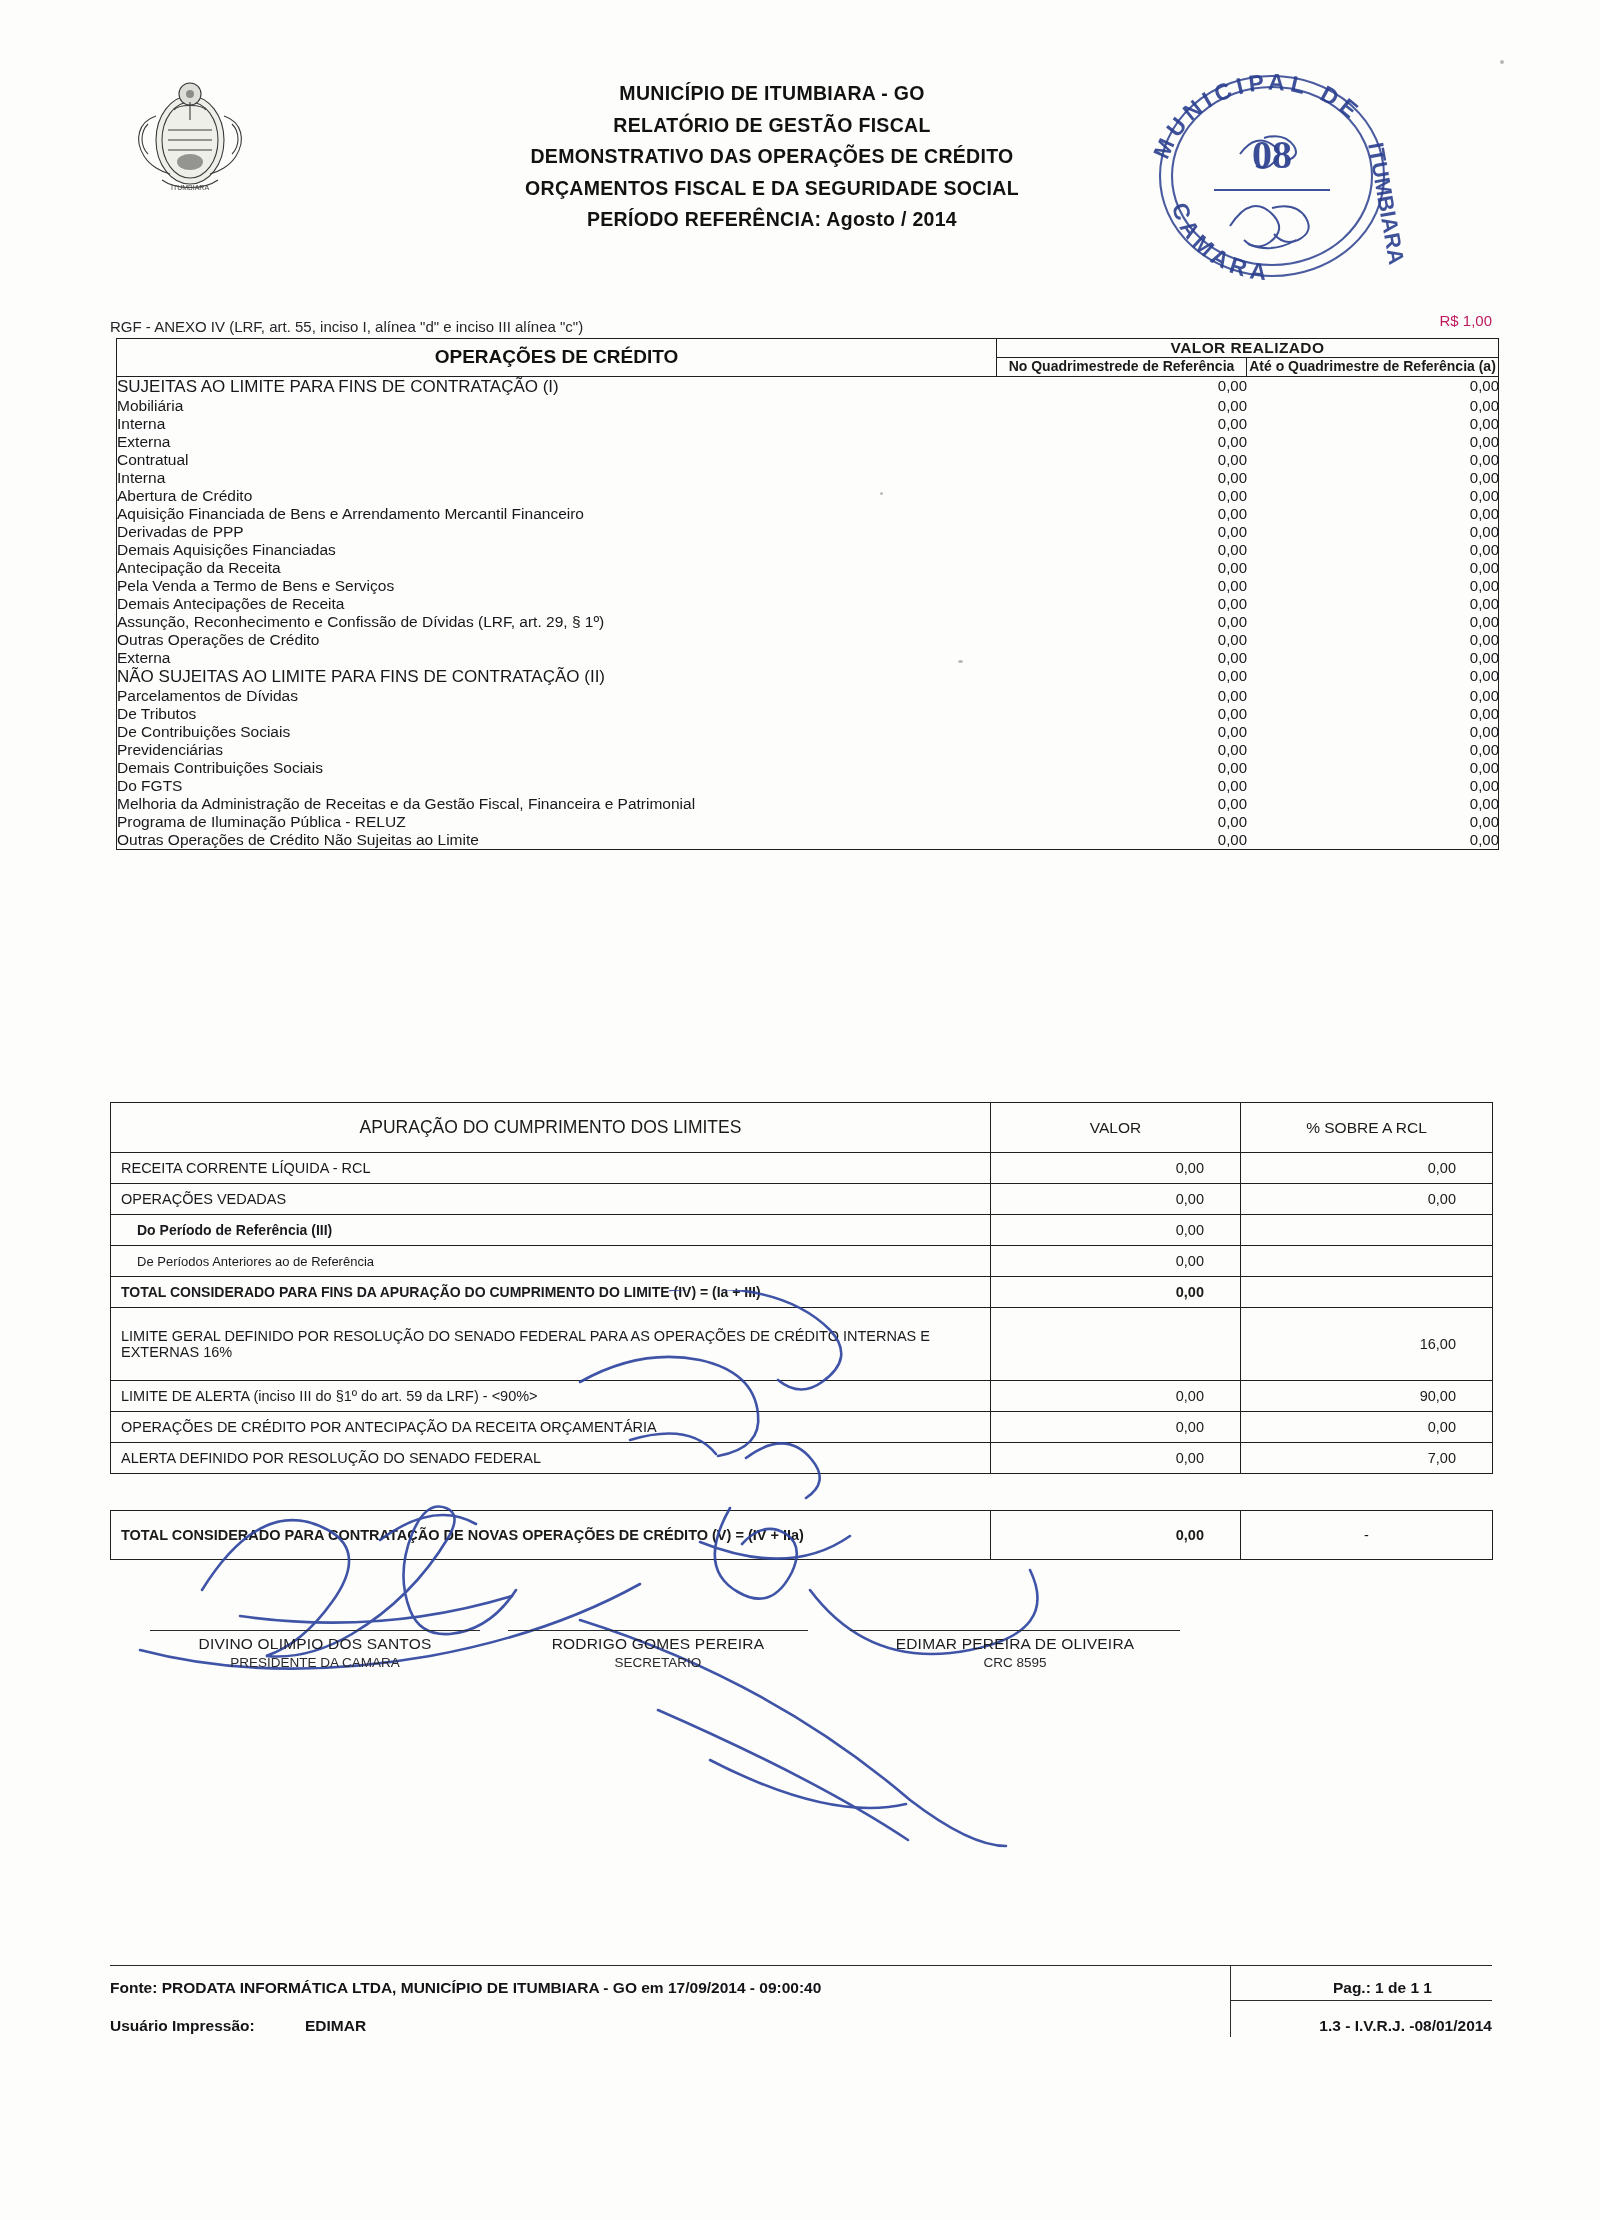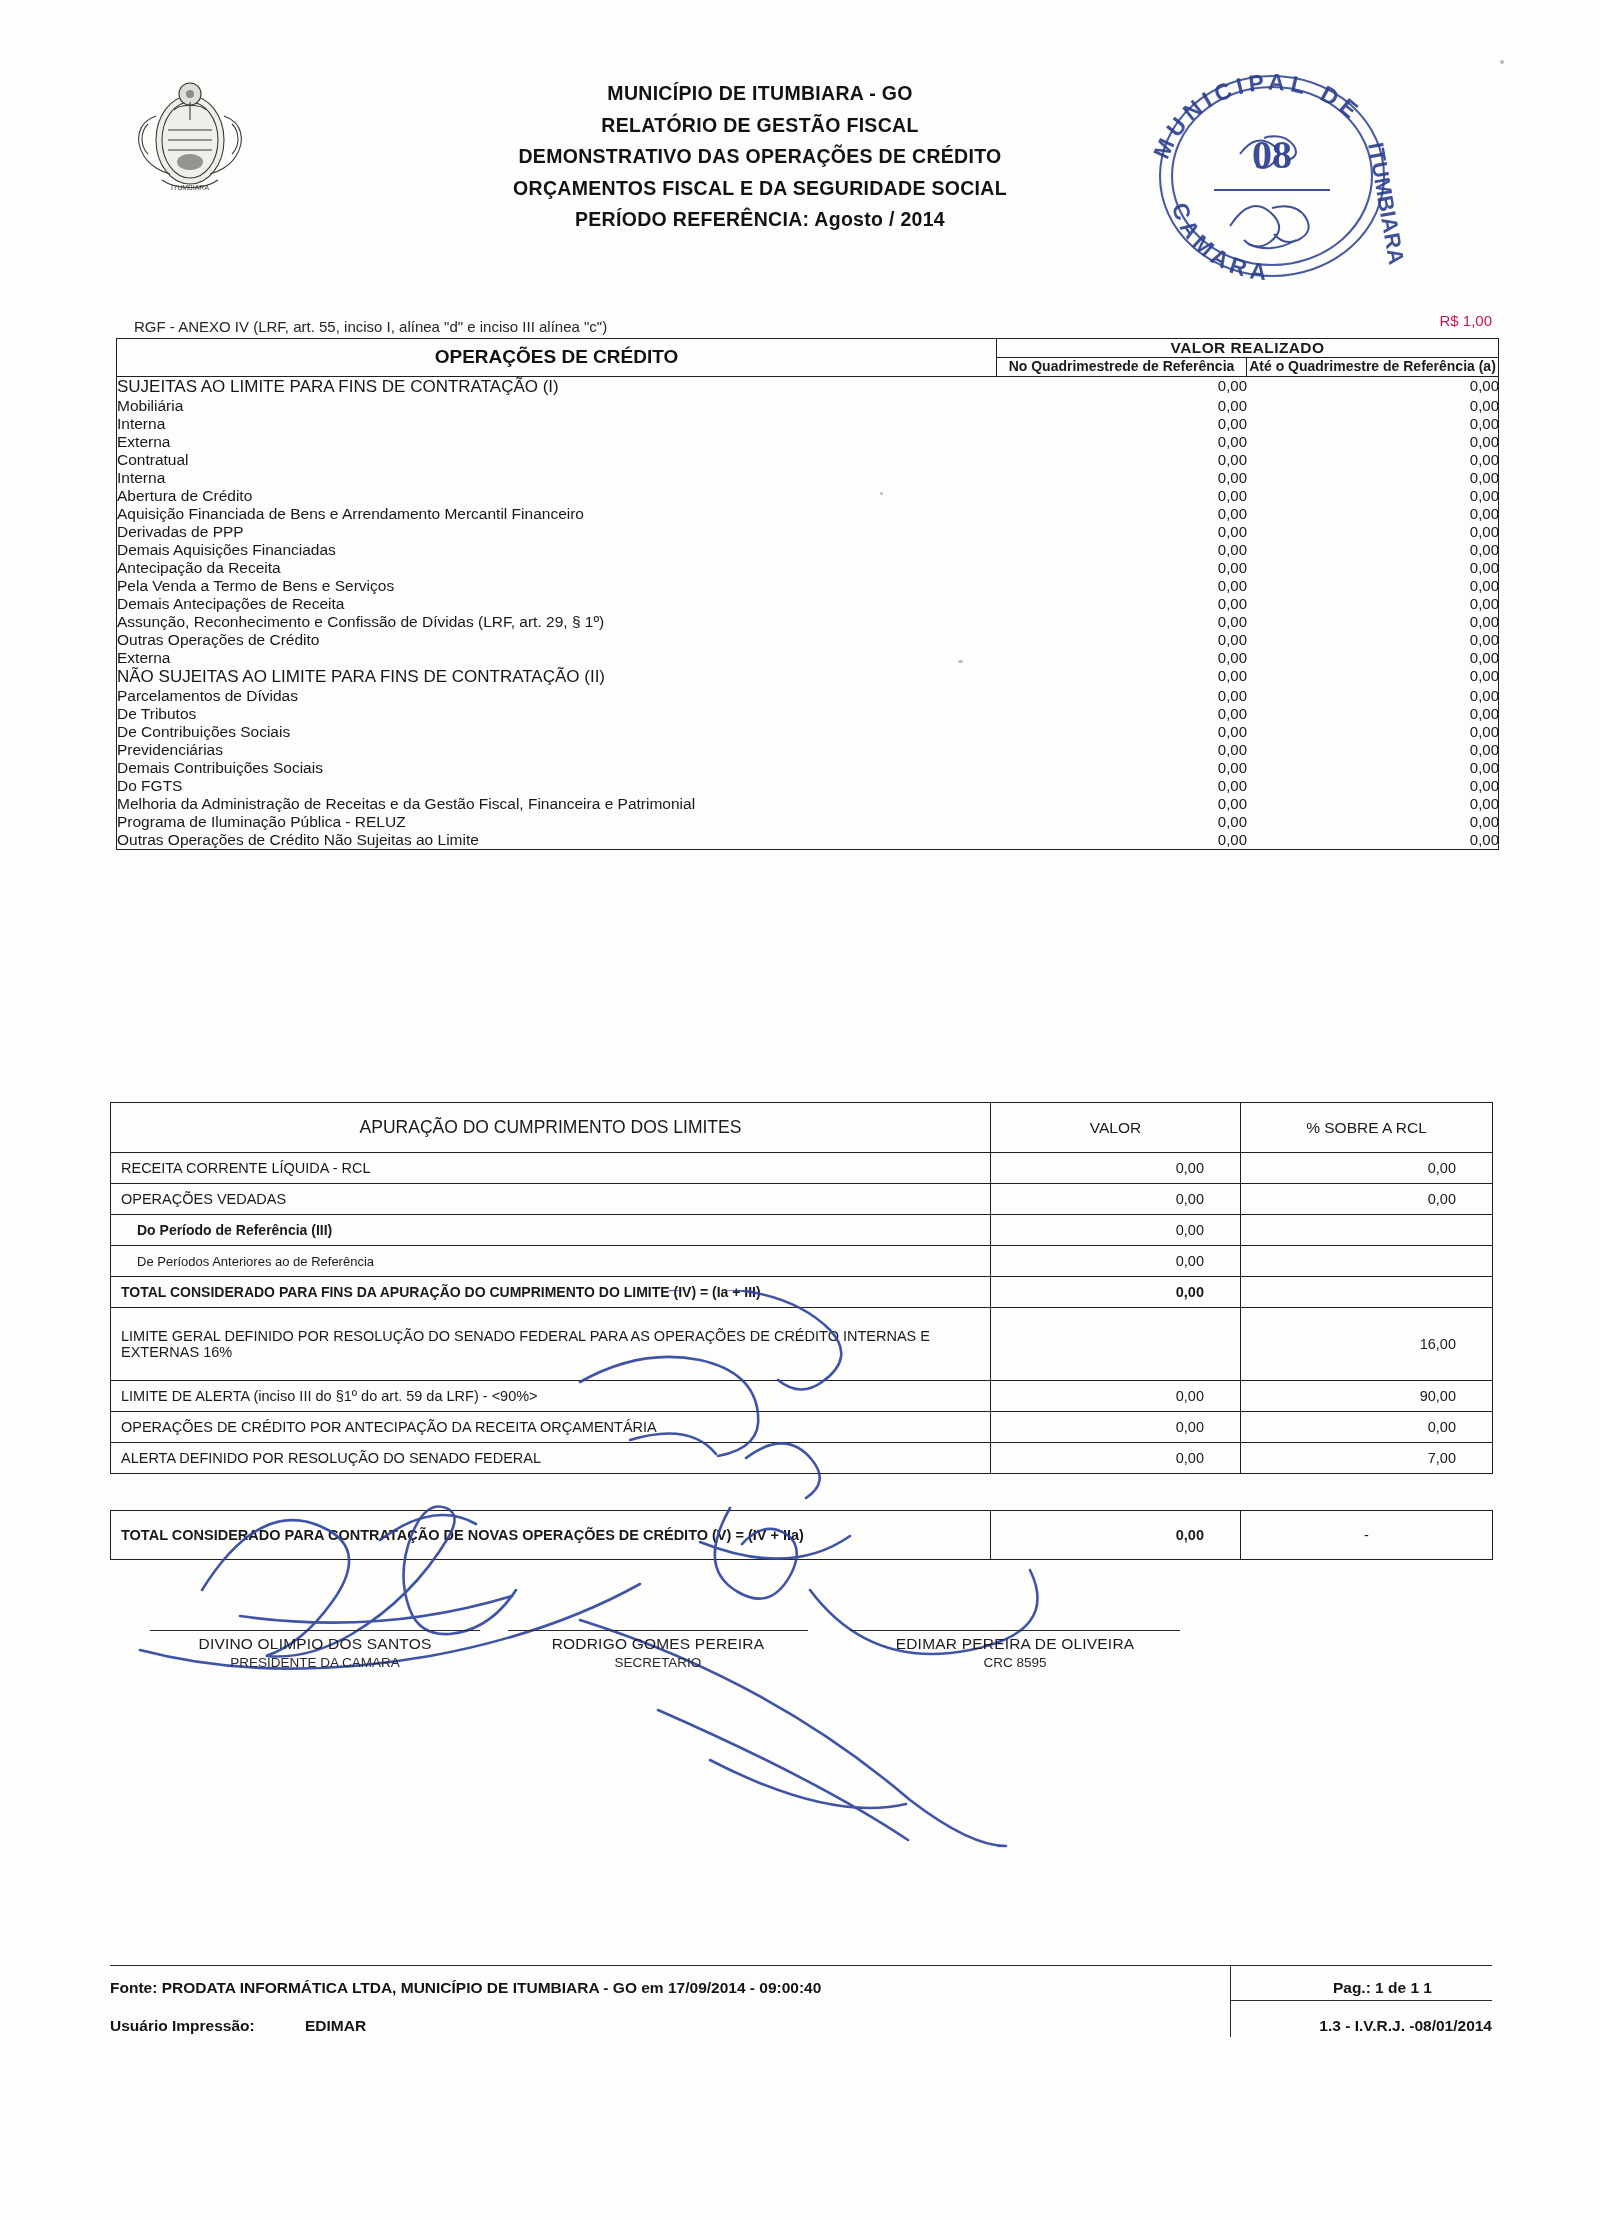--- a/index.html
+++ b/index.html
@@ -33,21 +33,21 @@
     position: absolute;
     left: 118px;
     top: 28px;
     width: 150px;
     height: 128px;
   }
   .crest svg { display:block; }
 
   .title-block {
     position: absolute;
-    left: 420px;
+    left: 432px;
     top: 30px;
     width: 680px;
     text-align: center;
     line-height: 1.62;
   }
   .title-block div {
     font-size: 19.5px;
     font-weight: bold;
     letter-spacing: .3px;
     color: #121212;
@@ -61,21 +61,20 @@
     height: 230px;
   }
 
   
   .legal-ref {
     position: absolute;
     left: 110px;
     top: 318px;
     font-size: 15px;
     color: #25252a;
-    margin-left: 24px;
   }
   .currency {
     position: absolute;
     right: 108px;
     top: 312px;
     font-size: 15px;
     color: #be185d;
   }
 
   

